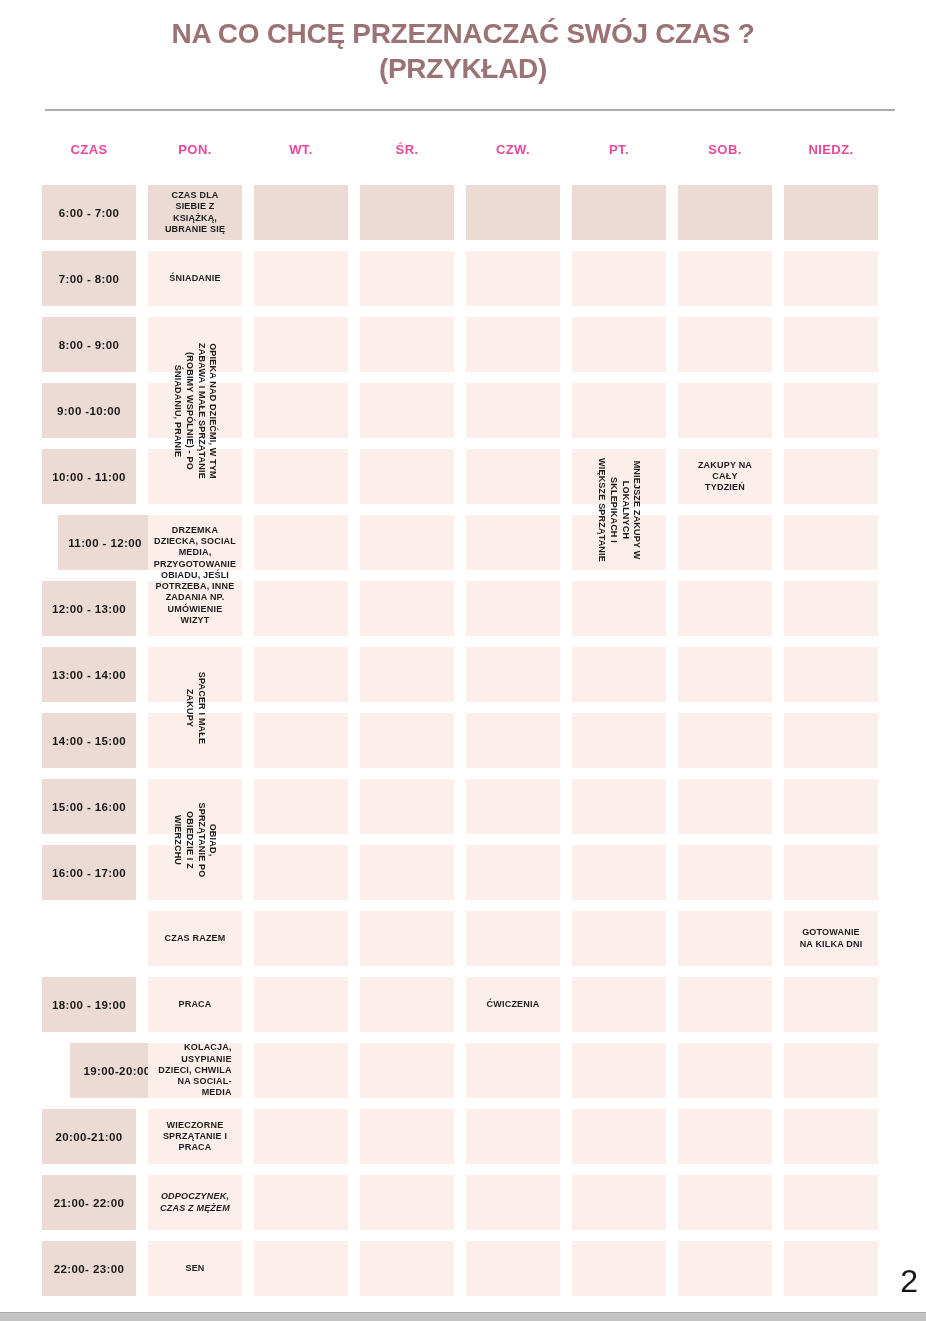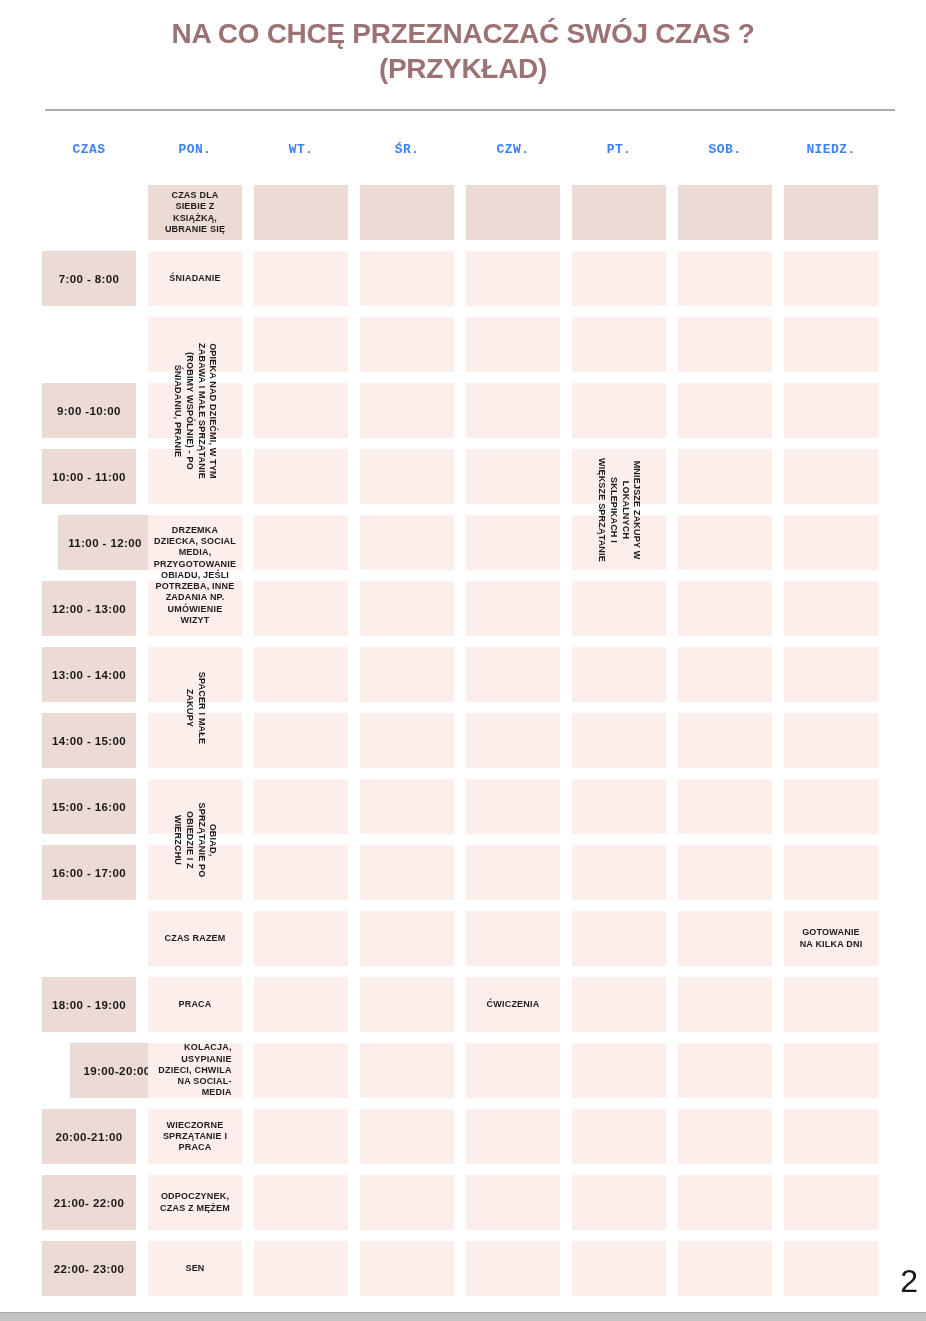--- a/index.html
+++ b/index.html
@@ -22,21 +22,21 @@
   .divider{
     position:absolute;top:109px;left:45px;width:850px;height:2px;
     background:var(--divider-color,#b2aaaa);
   }
   .header-row{
     position:absolute;left:42px;top:138px;width:836px;height:22px;
   }
   .hcell{
     position:absolute;top:0;width:94px;height:22px;
     display:flex;align-items:center;justify-content:center;
-    font-weight:bold;font-size:13px;letter-spacing:0.4px;color:#3b82f6;font-family:Liberation Mono, monospace;
+    font-weight:bold;font-size:13px;letter-spacing:0.4px;color:#ec4899;
   }
   .grid{
     position:absolute;left:42px;top:185px;width:836px;height:1111px;
   }
   .cell{
     position:absolute;width:94px;height:55px;
   }
   .cell.dark{background:var(--cell-dark,#ecdbd5);}
   .cell.light{background:var(--cell-light,#fcefeb);}
   .cell.time{
@@ -86,35 +86,37 @@
       <div class="hcell" style="left: 0px;">CZAS</div>
       <div class="hcell" style="left: 106px;">PON.</div>
       <div class="hcell" style="left: 212px;">WT.</div>
       <div class="hcell" style="left: 318px;">ŚR.</div>
       <div class="hcell" style="left: 424px;">CZW.</div>
       <div class="hcell" style="left: 530px;">PT.</div>
       <div class="hcell" style="left: 636px;">SOB.</div>
       <div class="hcell" style="left: 742px;">NIEDZ.</div>
     </div>
   <div class="grid">
+      <div class="cell dark time" style="left: 0px; top: 0px;">6:00 - 7:00</div>
       <div class="cell dark" style="left: 106px; top: 0px;"></div>
       <div class="cell dark" style="left: 212px; top: 0px;"></div>
       <div class="cell dark" style="left: 318px; top: 0px;"></div>
       <div class="cell dark" style="left: 424px; top: 0px;"></div>
       <div class="cell dark" style="left: 530px; top: 0px;"></div>
       <div class="cell dark" style="left: 636px; top: 0px;"></div>
       <div class="cell dark" style="left: 742px; top: 0px;"></div>
       <div class="cell dark time" style="left: 0px; top: 66px;">7:00 - 8:00</div>
       <div class="cell light" style="left: 106px; top: 66px;"></div>
       <div class="cell light" style="left: 212px; top: 66px;"></div>
       <div class="cell light" style="left: 318px; top: 66px;"></div>
       <div class="cell light" style="left: 424px; top: 66px;"></div>
       <div class="cell light" style="left: 530px; top: 66px;"></div>
       <div class="cell light" style="left: 636px; top: 66px;"></div>
       <div class="cell light" style="left: 742px; top: 66px;"></div>
+      <div class="cell dark time" style="left: 0px; top: 132px;">8:00 - 9:00</div>
       <div class="cell light" style="left: 106px; top: 132px;"></div>
       <div class="cell light" style="left: 212px; top: 132px;"></div>
       <div class="cell light" style="left: 318px; top: 132px;"></div>
       <div class="cell light" style="left: 424px; top: 132px;"></div>
       <div class="cell light" style="left: 530px; top: 132px;"></div>
       <div class="cell light" style="left: 636px; top: 132px;"></div>
       <div class="cell light" style="left: 742px; top: 132px;"></div>
       <div class="cell dark time" style="left: 0px; top: 198px;">9:00 -10:00</div>
       <div class="cell light" style="left: 106px; top: 198px;"></div>
       <div class="cell light" style="left: 212px; top: 198px;"></div>
@@ -235,20 +237,23 @@
         <div class="rot-inner" style="width: 187px; height: 94px;">OPIEKA NAD DZIEĆMI, W TYM
 ZABAWA I MAŁE SPRZĄTANIE
 (ROBIMY WSPÓLNIE) - PO
 ŚNIADANIU, PRANIE</div>
       </div>
       <div class="rot-outer" style="left: 530px; top: 264px; width: 94px; height: 121px;">
         <div class="rot-inner" style="width: 121px; height: 94px;">MNIEJSZE ZAKUPY W
 LOKALNYCH SKLEPIKACH I
 WIĘKSZE SPRZĄTANIE</div>
       </div>
+      <div class="entry" style="left: 636px; top: 264px; width: 94px; height: 55px;">ZAKUPY NA
+CAŁY
+TYDZIEŃ</div>
       <div class="entry" style="left: 106px; top: 330px; width: 94px; height: 121px;">DRZEMKA
 DZIECKA, SOCIAL
 MEDIA,
 PRZYGOTOWANIE
 OBIADU, JEŚLI
 POTRZEBA, INNE
 ZADANIA NP.
 UMÓWIENIE
 WIZYT</div>
       <div class="rot-outer" style="left: 106px; top: 462px; width: 94px; height: 121px;">
@@ -267,19 +272,19 @@
       <div class="entry" style="left: 106px; top: 792px; width: 94px; height: 55px;">PRACA</div>
       <div class="entry" style="left: 424px; top: 792px; width: 94px; height: 55px;">ĆWICZENIA</div>
       <div class="entry" style="left: 106px; top: 858px; width: 94px; height: 55px; text-align: right;">KOLACJA,
 USYPIANIE
 DZIECI, CHWILA
 NA SOCIAL-
 MEDIA</div>
       <div class="entry" style="left: 106px; top: 924px; width: 94px; height: 55px;">WIECZORNE
 SPRZĄTANIE I
 PRACA</div>
-      <div class="entry" style="left: 106px; top: 990px; width: 94px; height: 55px;">ODPOCZYNEK,
+      <div class="entry" style="left: 106px; top: 990px; width: 94px; height: 55px; font-style: italic;">ODPOCZYNEK,
 CZAS Z MĘŻEM</div>
       <div class="entry" style="left: 106px; top: 1056px; width: 94px; height: 55px;">SEN</div>
     </div>
   <div class="page-number">2</div>
   <div class="bottom-bar"></div>
 </div>
 
 </body></html>

